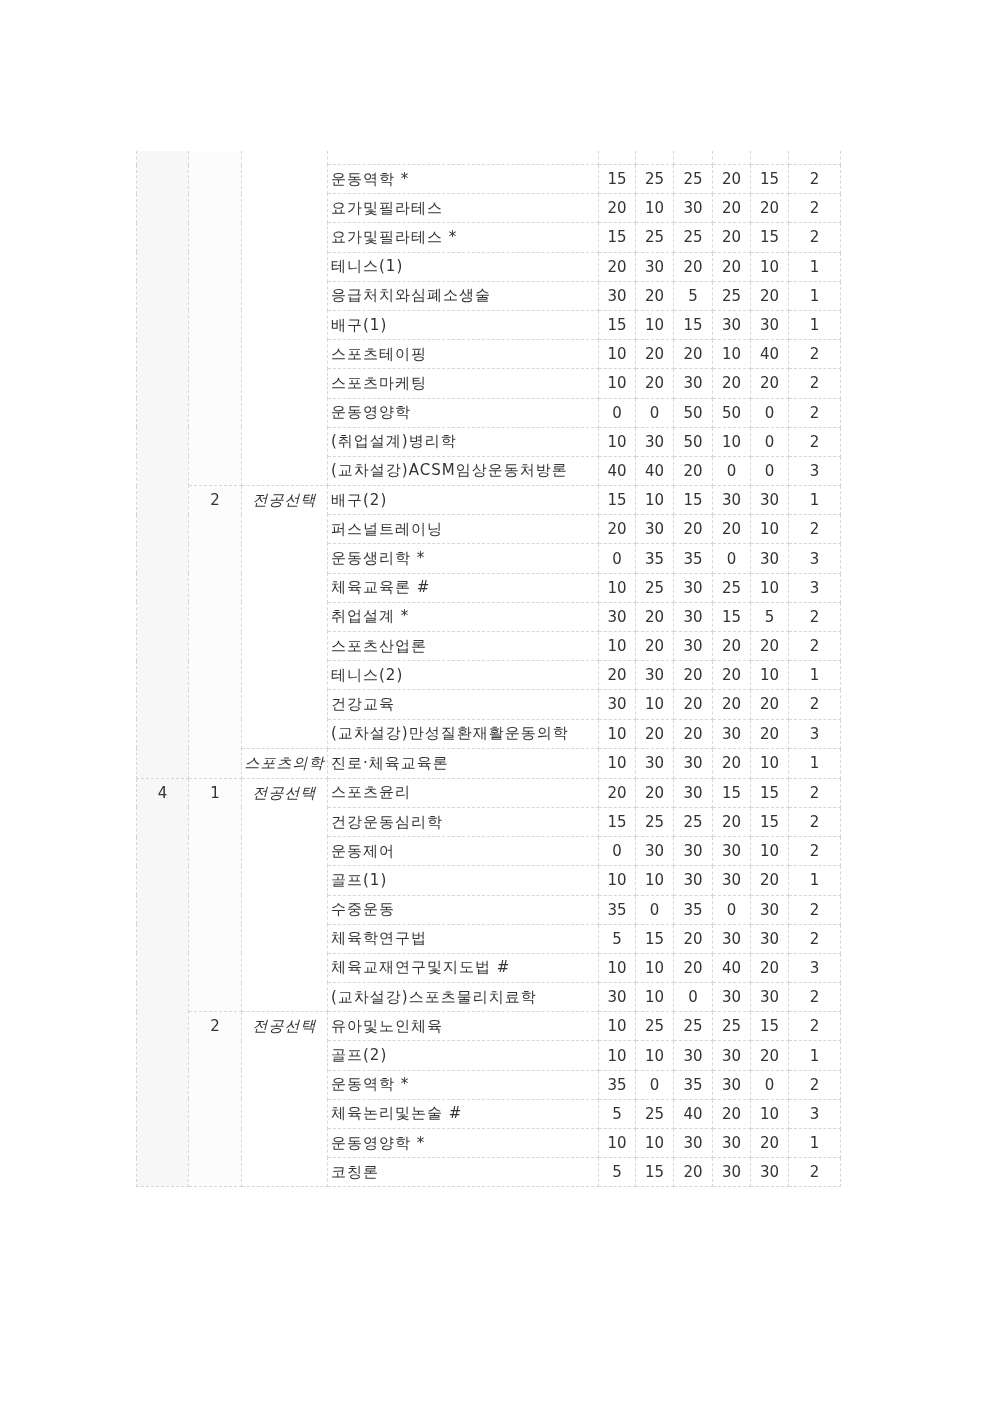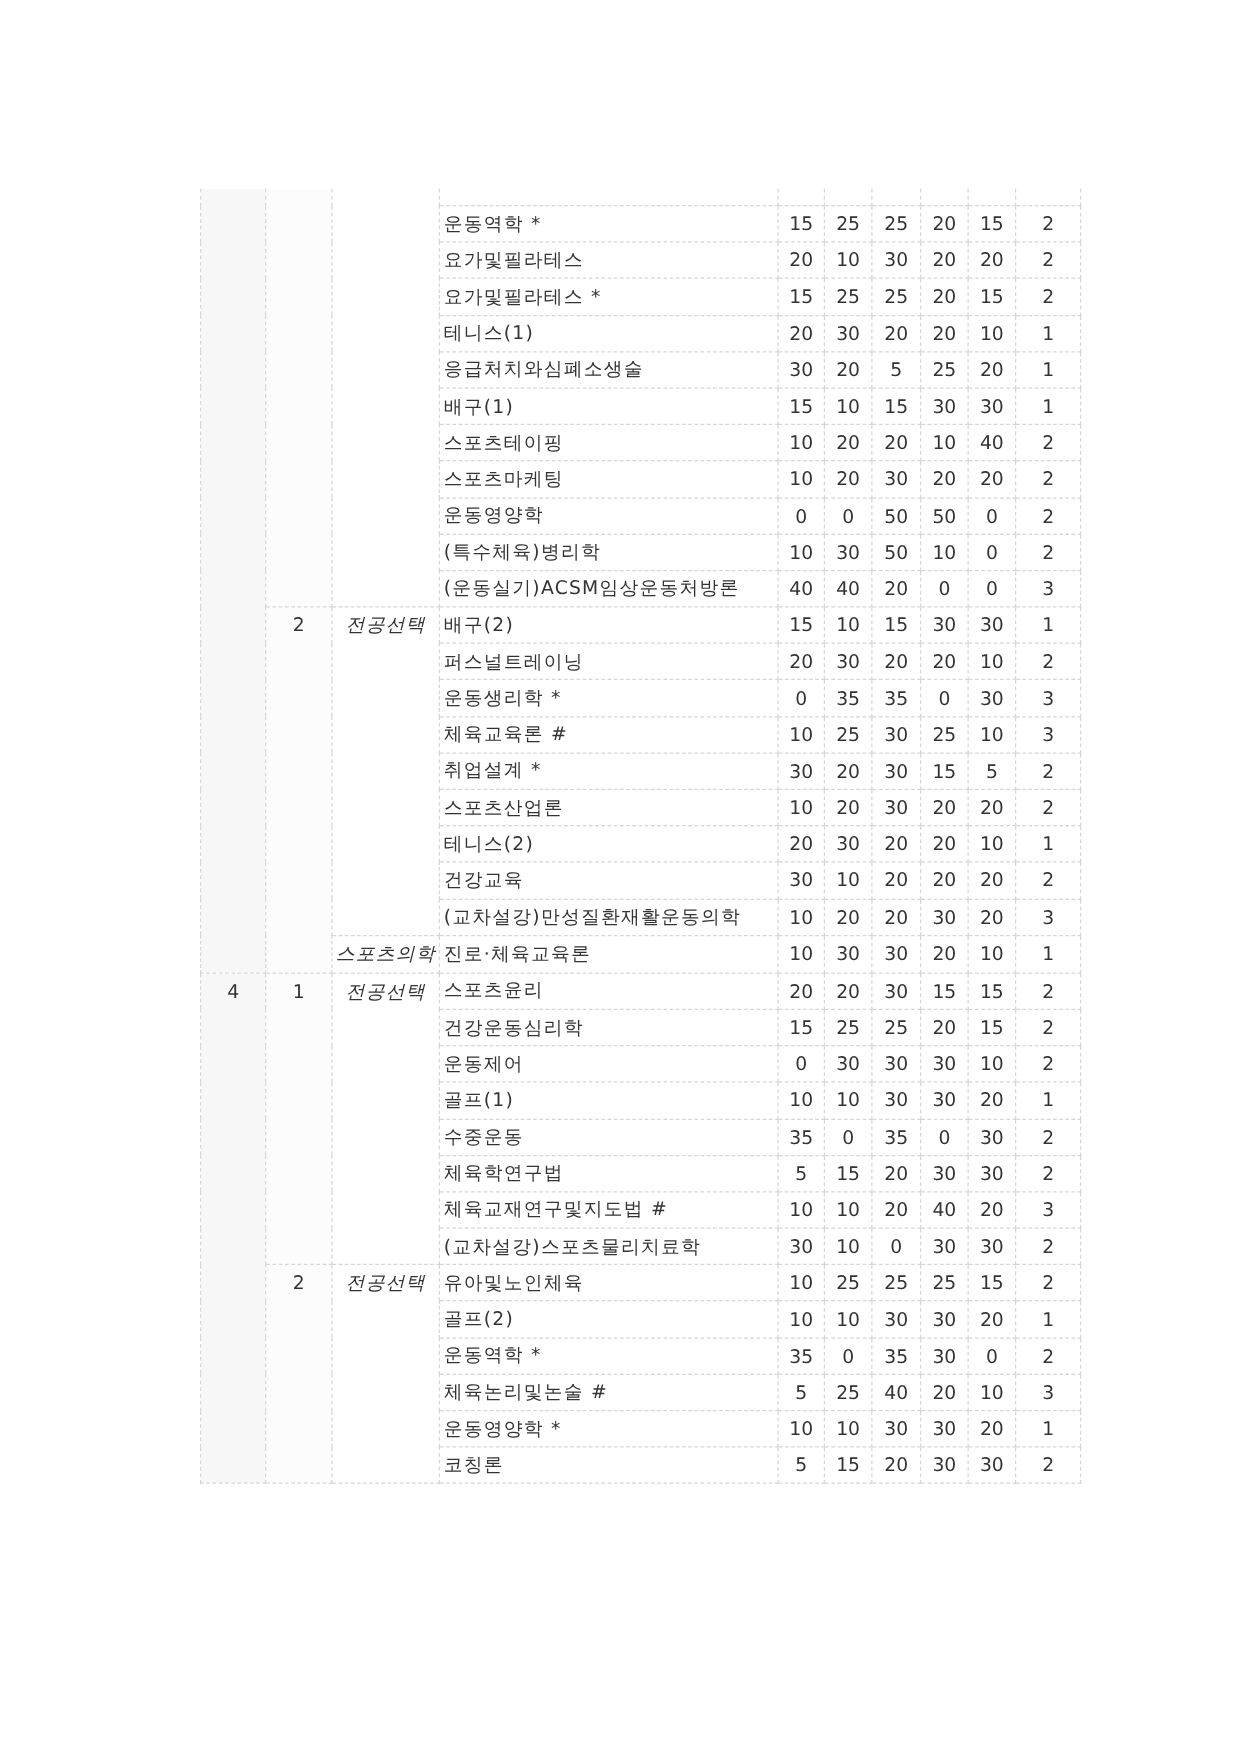--- a/index.html
+++ b/index.html
@@ -8,21 +8,21 @@
     background: #ffffff;
   }
   body {
     width: 992px;
     height: 1403px;
     position: relative;
     font-family: "DejaVu Sans", "Liberation Sans", sans-serif;
   }
   .table-wrap {
     position: absolute;
-    left: 160px;
+    left: 136px;
     top: 151px;
   }
   table.curriculum {
     border-collapse: collapse;
     table-layout: fixed;
     width: 704px;
   }
   td {
     border: 1px dashed #d6d6d6;
     font-size: 15px;
@@ -170,30 +170,30 @@
         <tr>
           <td class="course-name-cell">운동영양학</td>
           <td class="score-cell">0</td>
           <td class="score-cell">0</td>
           <td class="score-cell">50</td>
           <td class="score-cell">50</td>
           <td class="score-cell">0</td>
           <td class="credit-cell">2</td>
         </tr>
         <tr>
-          <td class="course-name-cell">(특수체육)병리학</td>
+          <td class="course-name-cell">(취업설계)병리학</td>
           <td class="score-cell">10</td>
           <td class="score-cell">30</td>
           <td class="score-cell">50</td>
           <td class="score-cell">10</td>
           <td class="score-cell">0</td>
           <td class="credit-cell">2</td>
         </tr>
         <tr>
-          <td class="course-name-cell">(운동실기)ACSM임상운동처방론</td>
+          <td class="course-name-cell">(교차설강)ACSM임상운동처방론</td>
           <td class="score-cell">40</td>
           <td class="score-cell">40</td>
           <td class="score-cell">20</td>
           <td class="score-cell">0</td>
           <td class="score-cell">0</td>
           <td class="credit-cell">3</td>
         </tr>
         <tr>
           <td class="semester-cell" rowspan="10">2</td>
           <td class="course-type-cell" rowspan="9">전공선택</td>

